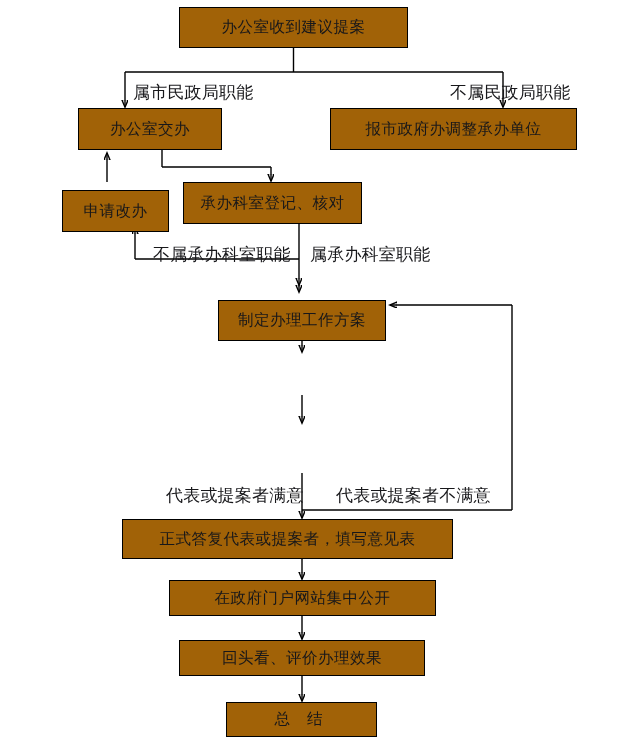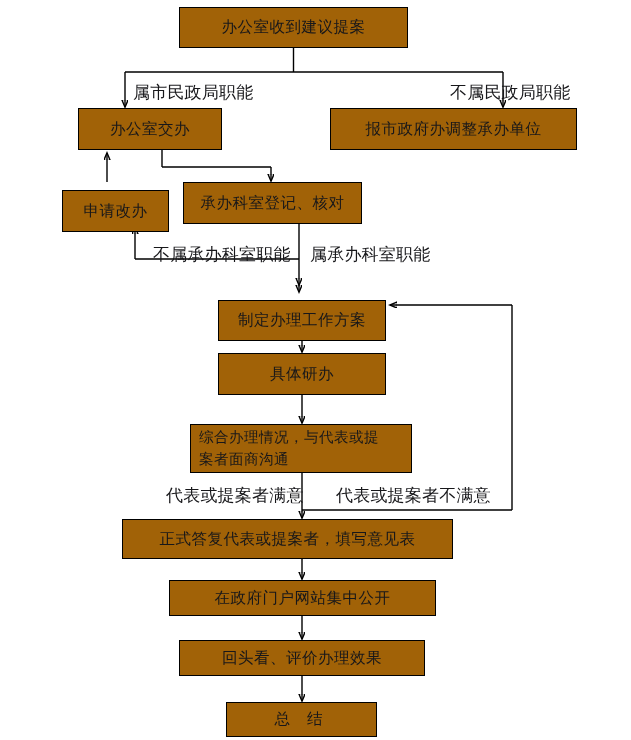--- a/index.html
+++ b/index.html
@@ -110,24 +110,21 @@
   <div class="node" style="left:330px;top:108px;width:247px;height:42px;">报市政府办调整承办单位</div>
 
   <div class="node" style="left:78px;top:108px;width:144px;height:42px;">办公室交办</div>
 
   <div class="node" style="left:62px;top:190px;width:107px;height:42px;">申请改办</div>
 
   <div class="node" style="left:183px;top:182px;width:179px;height:42px;">承办科室登记、核对</div>
 
   <div class="node" style="left:218px;top:292px;width:168px;height:41px;margin-top:8px;">制定办理工作方案</div>
 
-  <div class="node" style="left:218px;top:353px;width:168px;height:42px;">具体研办</div>
 
-  <div class="node two-line" style="left:190px;top:424px;width:222px;height:49px;font-size:14.5px;line-height:1.5;">综合办理情况，与代表或提
-案者面商沟通</div>
 
   <div class="node" style="left:122px;top:519px;width:331px;height:40px;">正式答复代表或提案者，填写意见表</div>
 
   <div class="node" style="left:169px;top:580px;width:267px;height:36px;">在政府门户网站集中公开</div>
 
   <div class="node" style="left:179px;top:640px;width:246px;height:36px;">回头看、评价办理效果</div>
 
   <div class="node spaced" style="left:226px;top:702px;width:151px;height:35px;">总 结</div>
 
   <div class="edge-label" style="left:133px;top:82px;">属市民政局职能</div>

